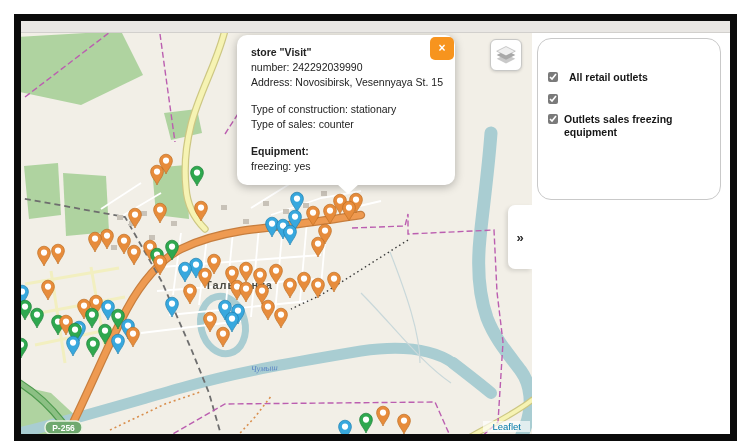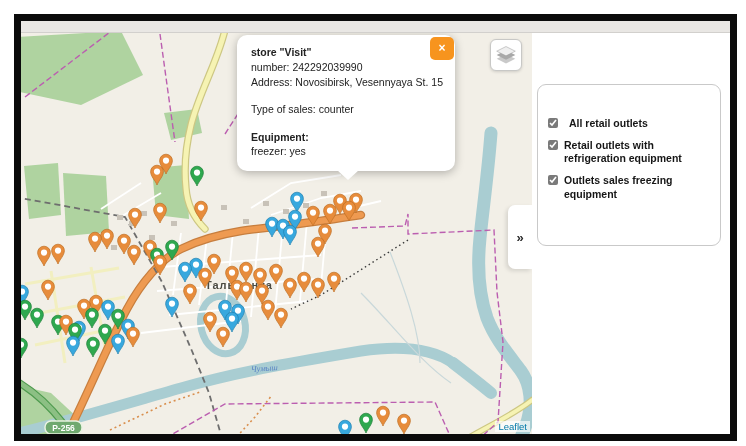--- a/index.html
+++ b/index.html
@@ -24,26 +24,26 @@
   
   .layers-ctrl{position:absolute;top:6px;right:10px;width:30px;height:30px;background:#fff;
          border:1px solid #c8c8c6;border-radius:6px;box-shadow:0 1px 3px rgba(0,0,0,.15);
          display:flex;align-items:center;justify-content:center;cursor:pointer;}
   
   .collapse-tab{position:absolute;right:0;top:172px;width:24px;height:64px;background:#fff;
          border-radius:7px 0 0 7px;box-shadow:-2px 2px 4px rgba(0,0,0,.12);display:flex;
          align-items:center;justify-content:center;font-size:13px;font-weight:bold;color:#2b2b2b;cursor:pointer;}
   
   .attribution{position:absolute;right:2px;bottom:2px;background:rgba(255,255,255,.65);
-         font-size:9.5px;color:#0078A8;padding:0 3px;}
+         font-size:9.5px;color:#0078A8;padding:0 9px;}
   .attribution a{color:#0078A8;text-decoration:none;}
   
   .right-panel{width:198px;background:#fff;position:relative;flex:none;}
   .filter-card{position:absolute;left:5px;top:5px;width:184px;height:162px;border:1px solid #c9c9c9;
-         border-radius:9px;background:#fff;box-sizing:border-box;padding:32px 8px 8px 10px;margin-top:46px;}
+         border-radius:14px;background:#fff;box-sizing:border-box;padding:32px 8px 8px 10px;}
   .chk-row{display:flex;align-items:flex-start;margin-bottom:9px;}
   .chk-row input{width:10px;height:10px;margin:1px 6px 0 0;flex:none;accent-color:#7a7a7a;}
   .chk-row .lbl{font-size:10.5px;font-weight:bold;color:#161616;line-height:1.25;width:142px;}
   .chk-row.indent .lbl{padding-left:5px;}
 </style>
 </head>
 <body>
 
 <div class="stage">
   <div class="frame">
@@ -424,24 +424,25 @@
             </g>
           </svg>
 
         <div class="popup">
           <div class="tip"></div>
           <button class="popup-close">×</button>
           <div class="title">store "Visit"</div>
           <div>number: 242292039990</div>
           <div>Address: Novosibirsk, Vesennyaya St. 15</div>
           <div class="gap"></div>
+          <div>Type of construction: stationary</div>
           <div>Type of sales: counter</div>
           <div class="gap"></div>
           <div class="bold">Equipment:</div>
-          <div>freezer: yes</div>
+          <div>freezing: yes</div>
         </div>
 
         <div class="layers-ctrl">
           <svg width="22" height="22" viewBox="0 0 26 22">
             <path d="M13 10 L24 15.5 13 21 2 15.5 Z" fill="#c9c9c9"></path>
             <path d="M13 5.5 L24 11 13 16.5 2 11 Z" fill="#a8a8a8"></path>
             <path d="M13 1 L24 6.5 13 12 2 6.5 Z" fill="#efefef" stroke="#9a9a9a" stroke-width="0.6"></path>
           </svg>
         </div>
 
@@ -455,21 +456,20 @@
       </div>
 
       <div class="right-panel">
         <div class="filter-card" id="filterCard">
             <label class="chk-row indent">
               <input type="checkbox" checked="" style="">
               <span class="lbl">All retail outlets</span>
             </label>
             <label class="chk-row">
               <input type="checkbox" checked="" style="">
-              <span class="lbl">Retail outlets with refrigeration equipment</span>
             </label>
             <label class="chk-row">
               <input type="checkbox" checked="" style="">
               <span class="lbl">Outlets sales freezing equipment</span>
             </label>
           </div>
       </div>
 
     </div>
   </div>

